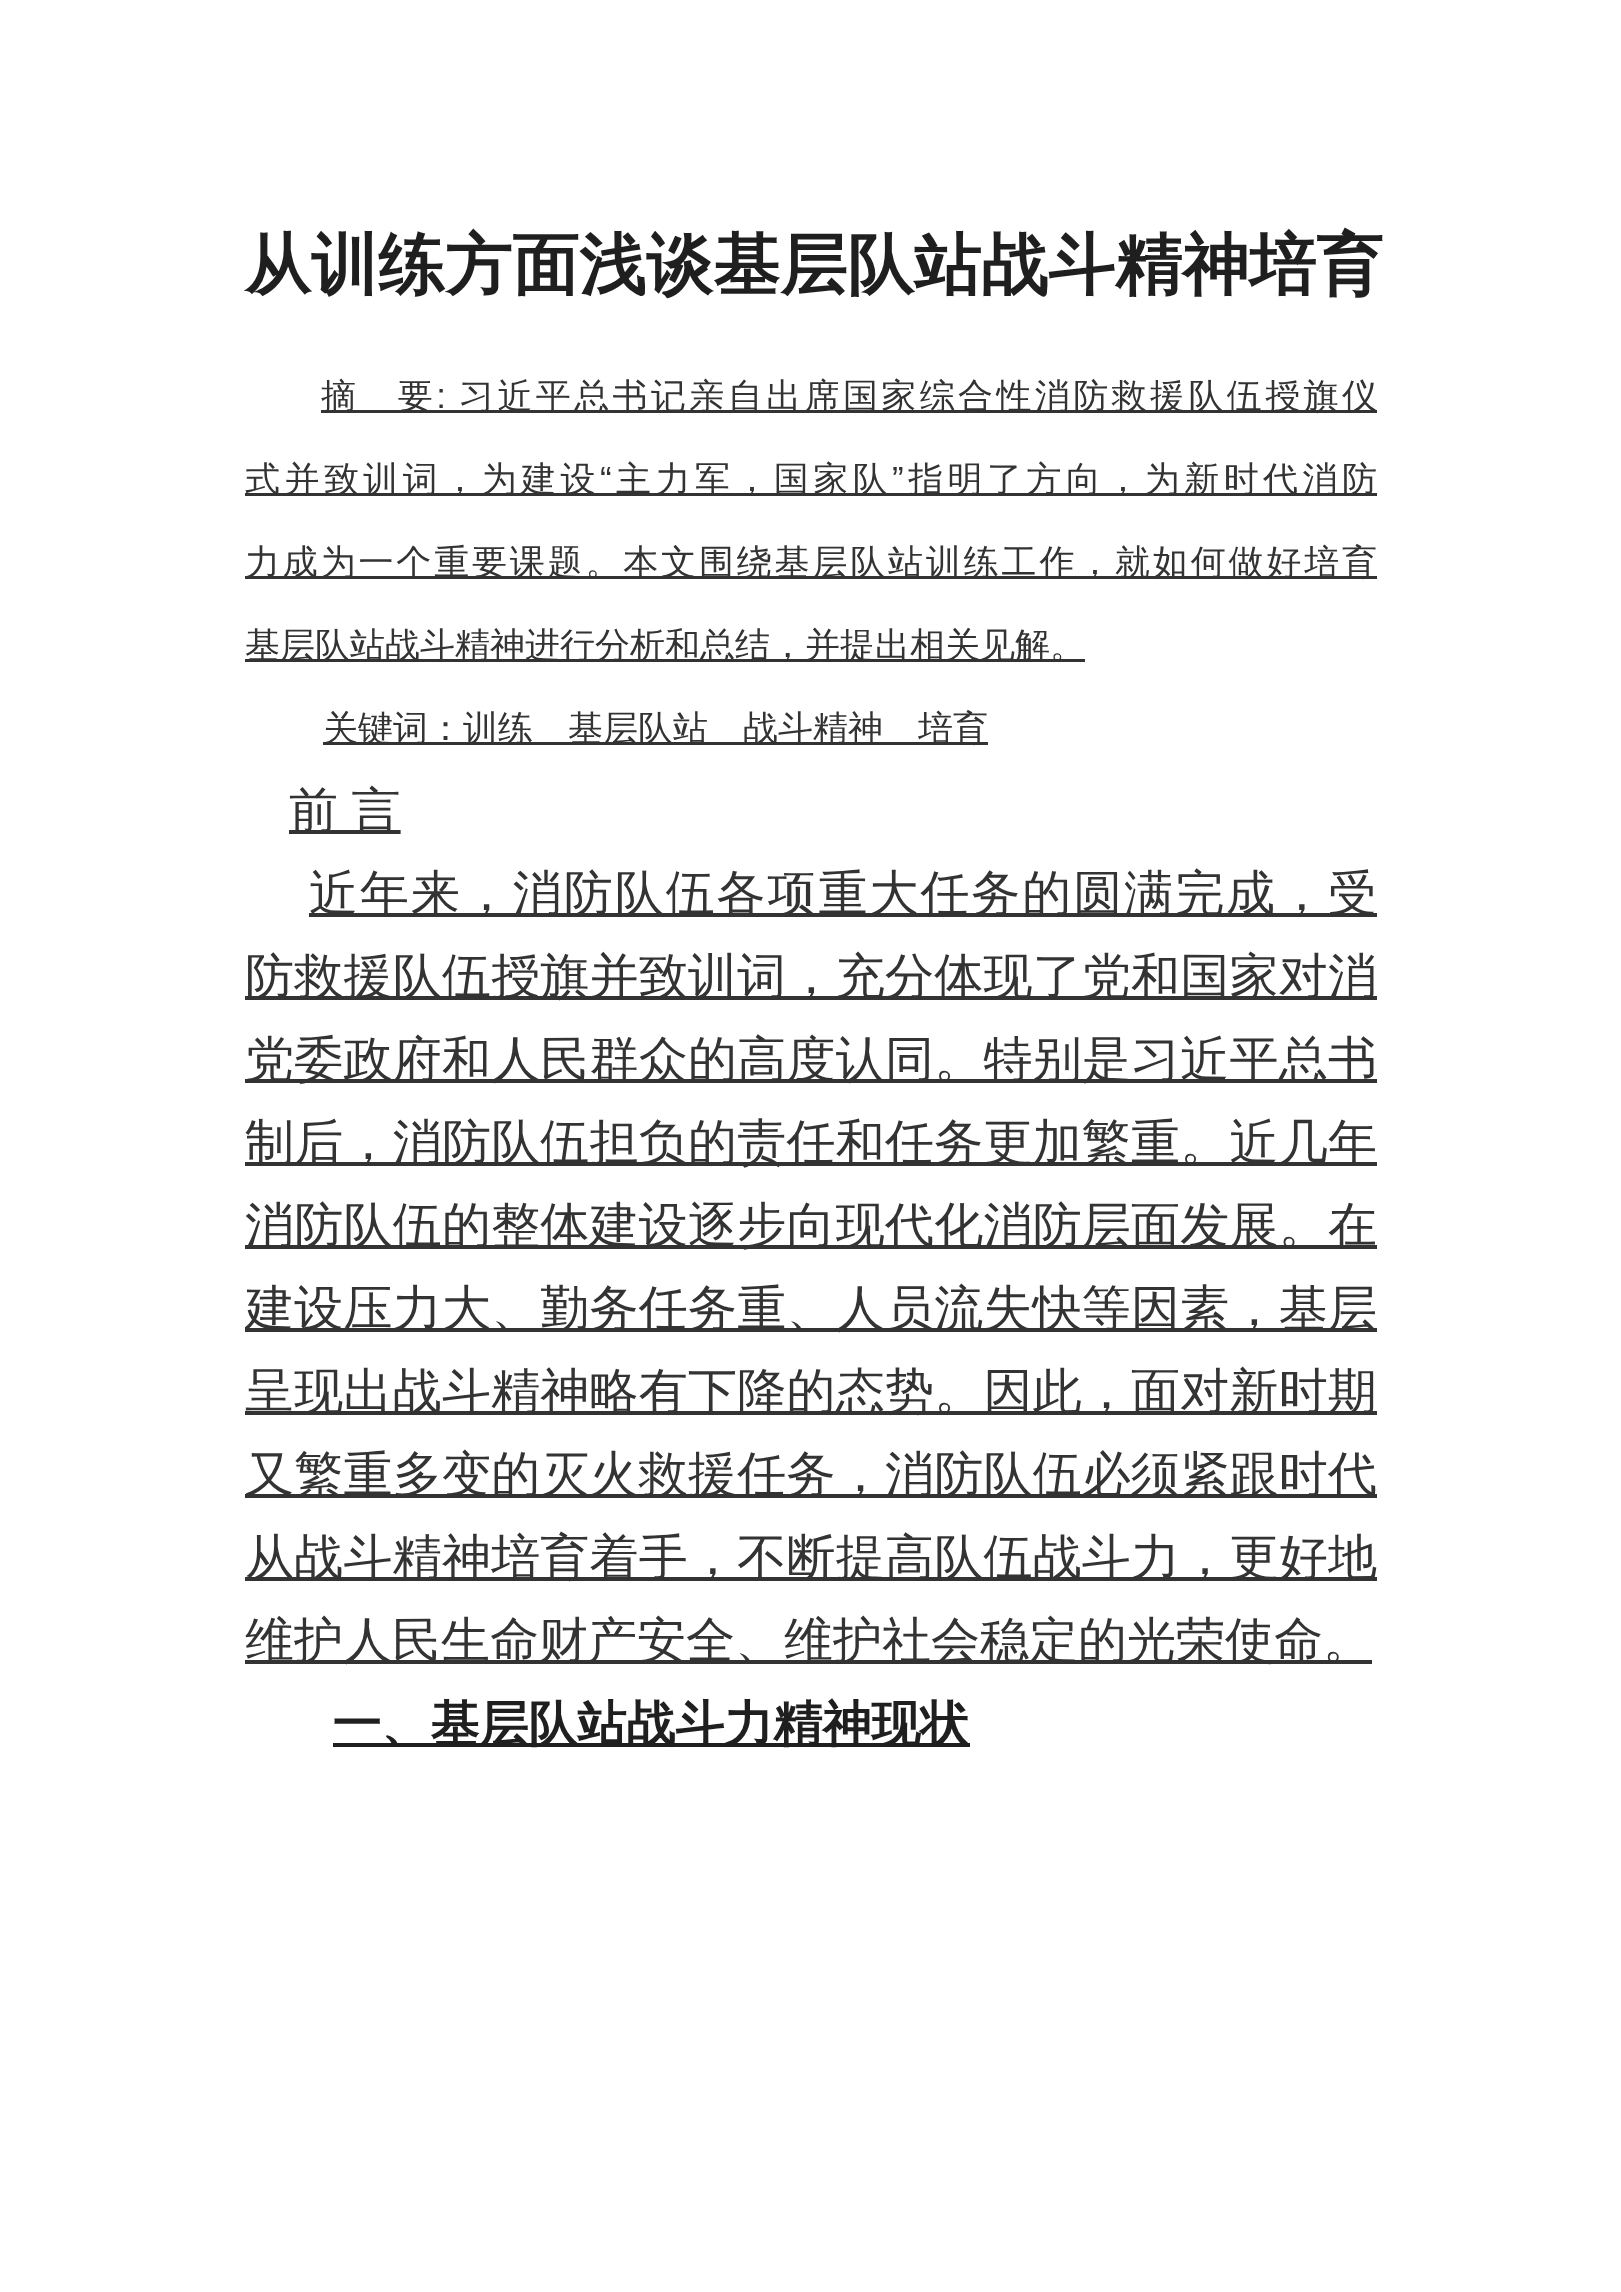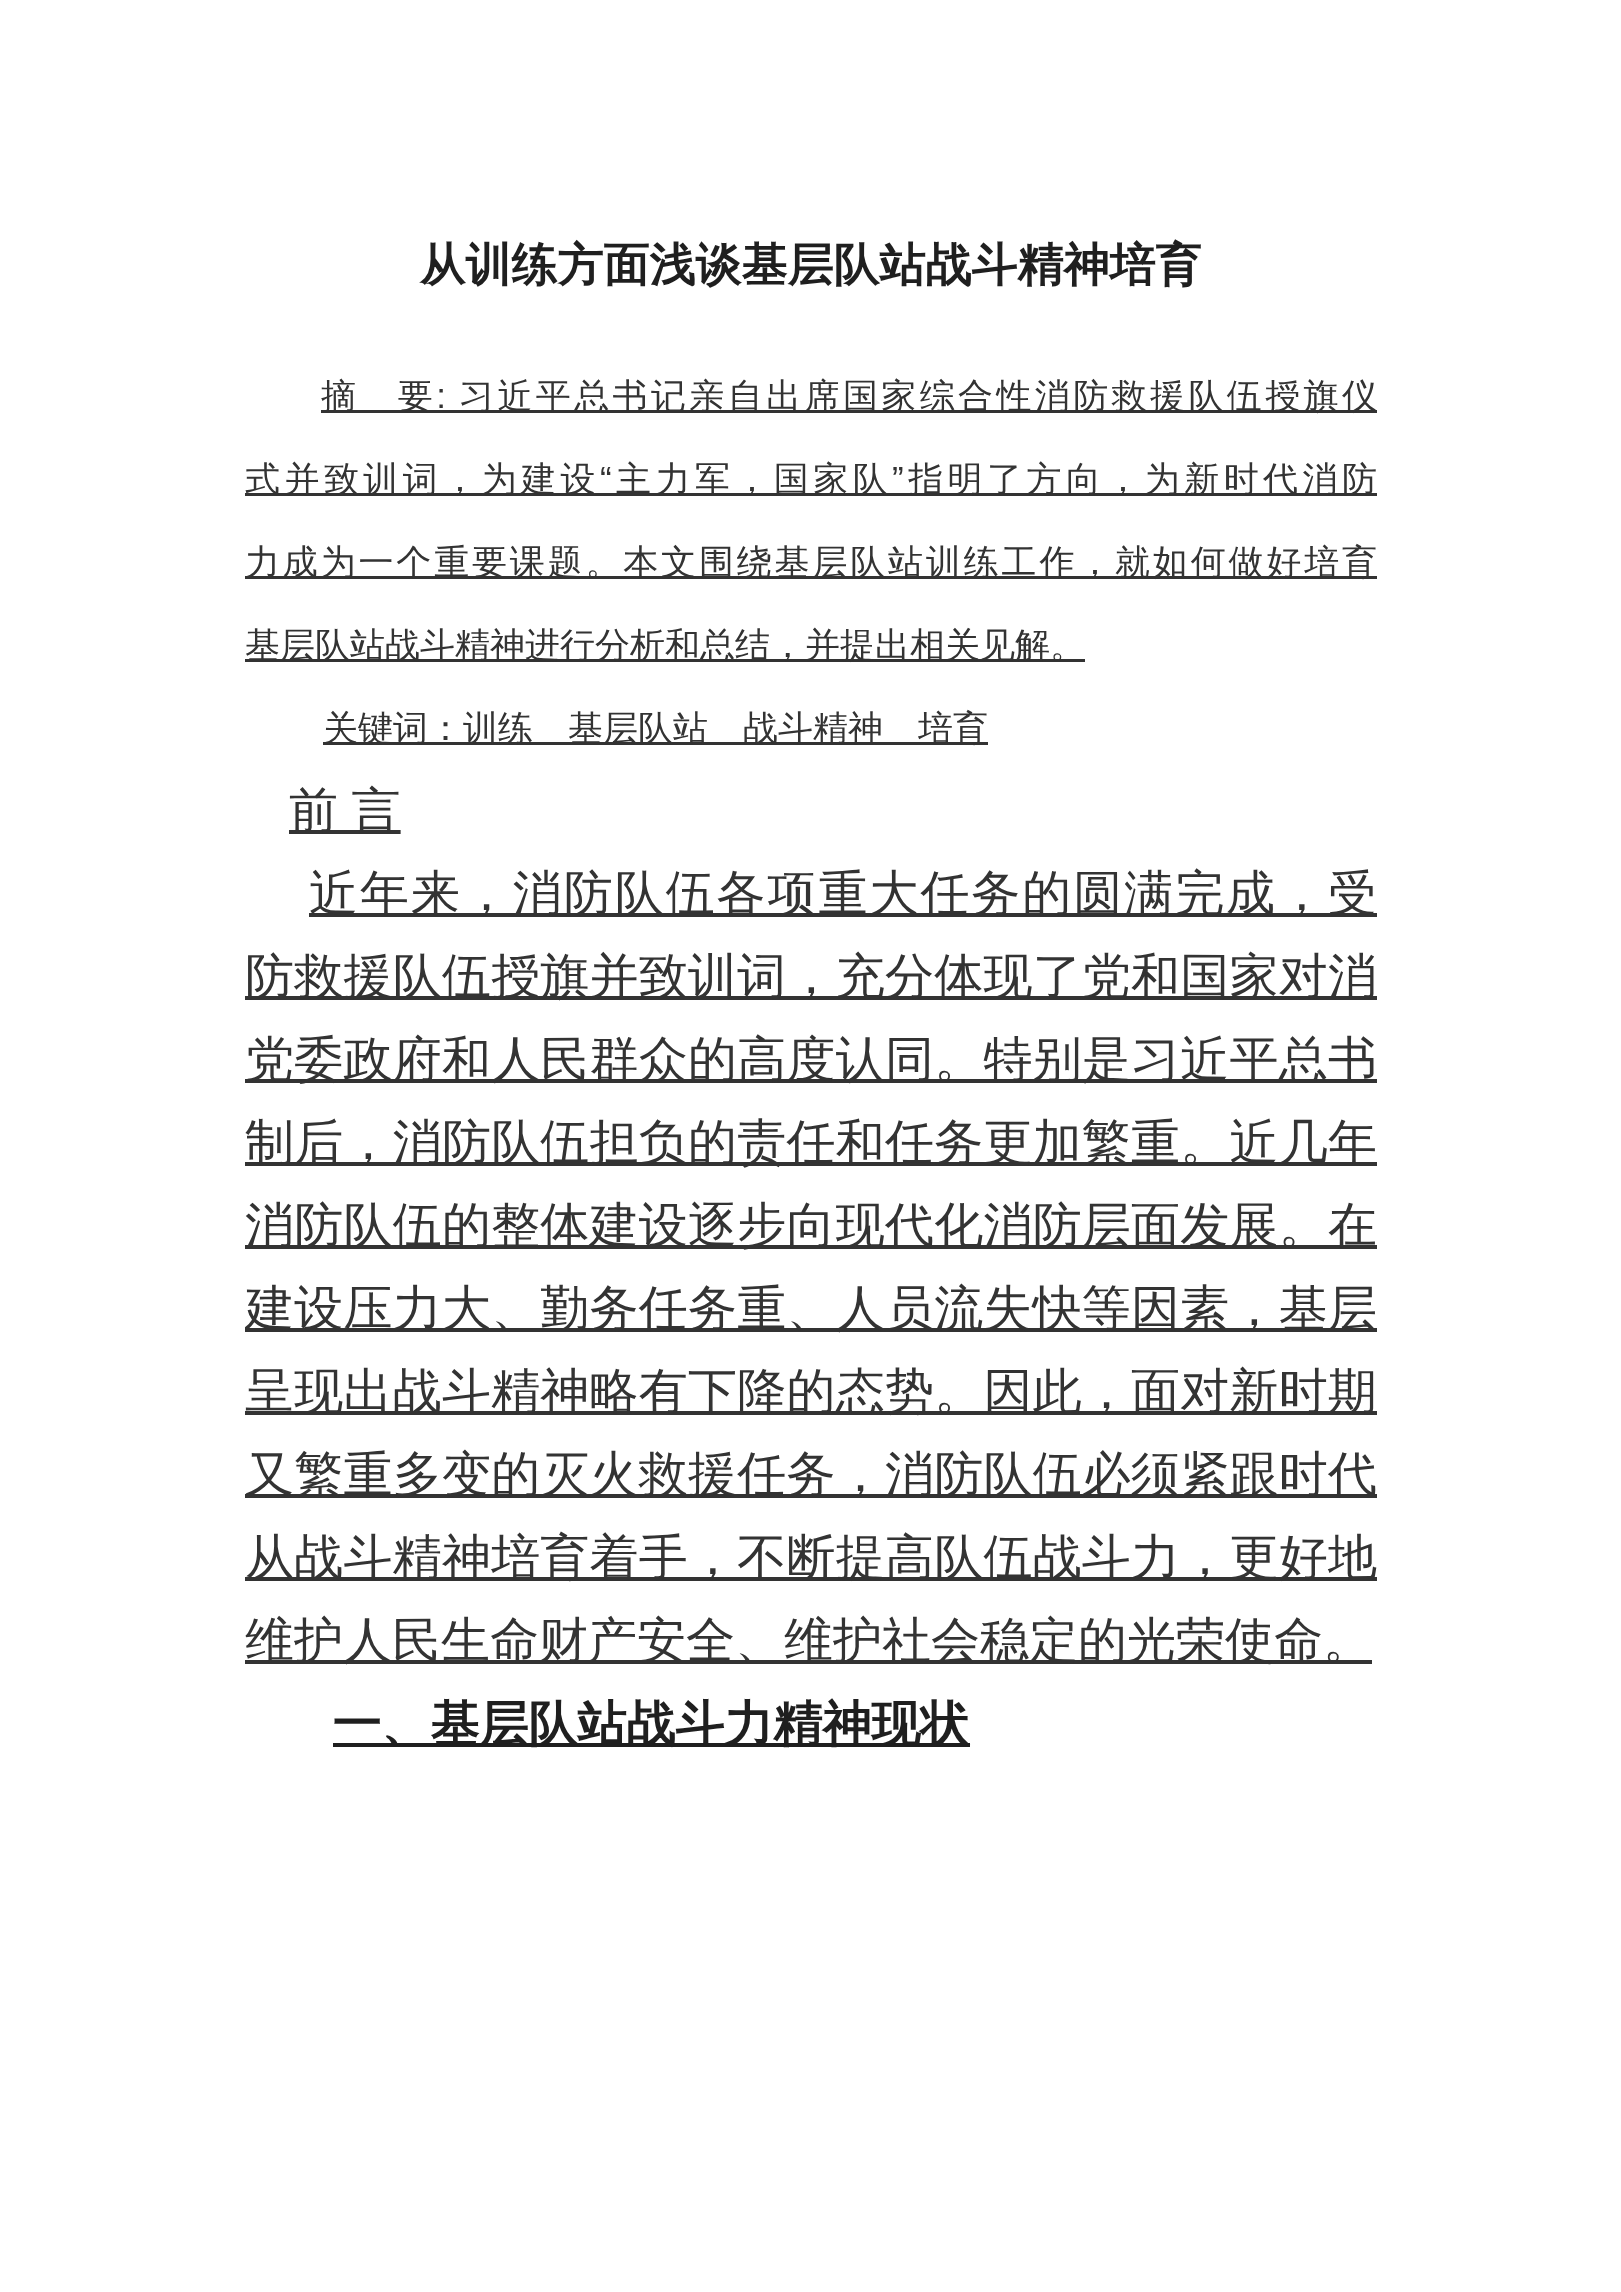--- a/index.html
+++ b/index.html
@@ -17,21 +17,21 @@
     overflow: hidden;
   }
   .content {
     position: absolute;
     left: 245px;
     top: 225px;
     width: 1132px;
   }
   .doc-title {
     margin: 0 0 51px 0;
-    font-size: 46px;
+    font-size: 67px;
     font-weight: 700;
     line-height: 78px;
     text-align: center;
     color: #1f1f1f;
     white-space: nowrap;
   }
   .line {
     height: 83px;
     line-height: 83px;
     overflow: hidden;

